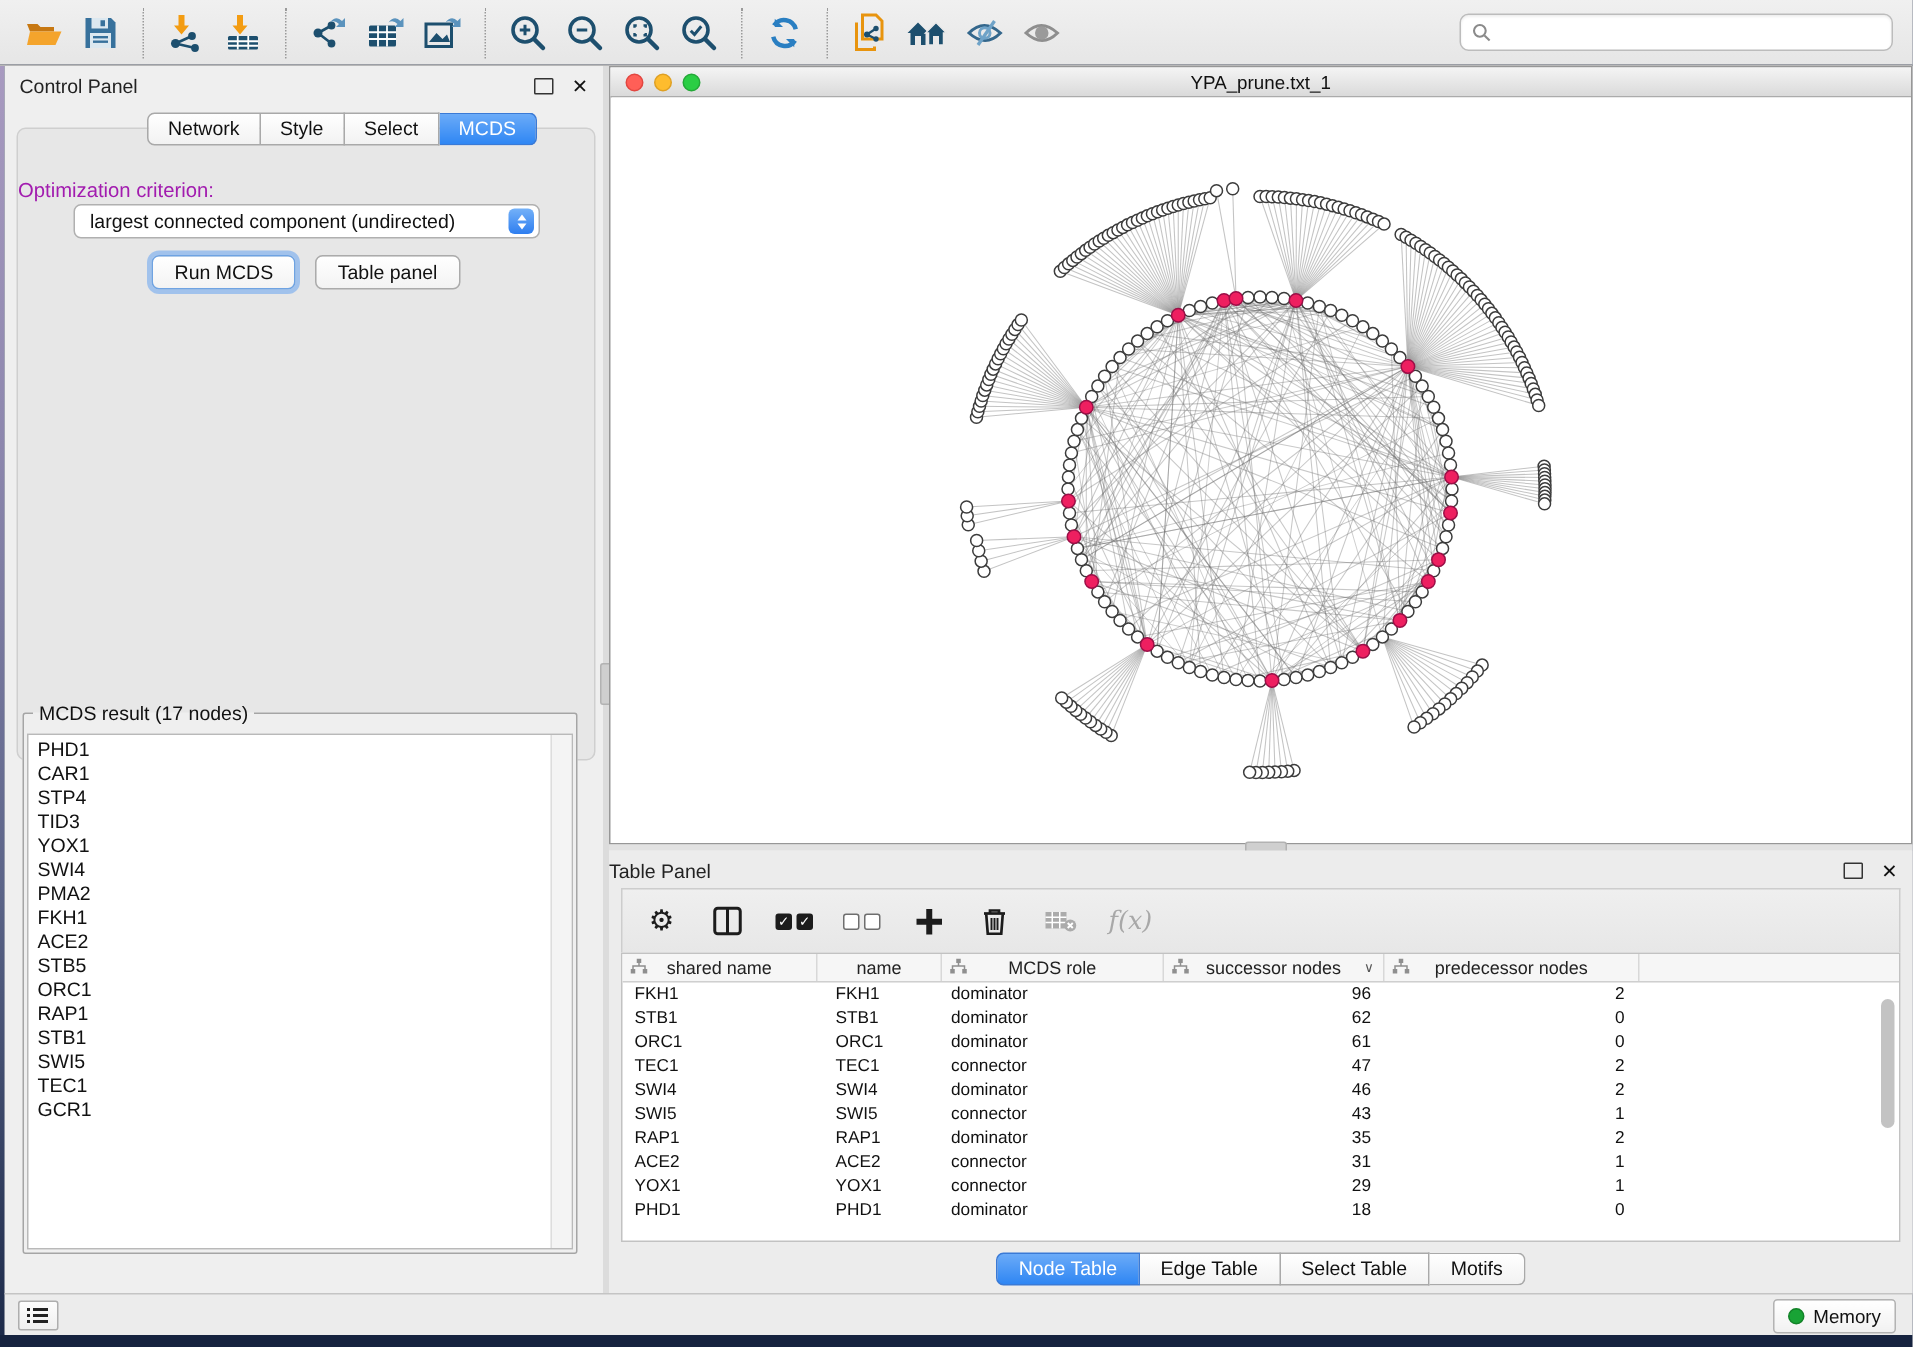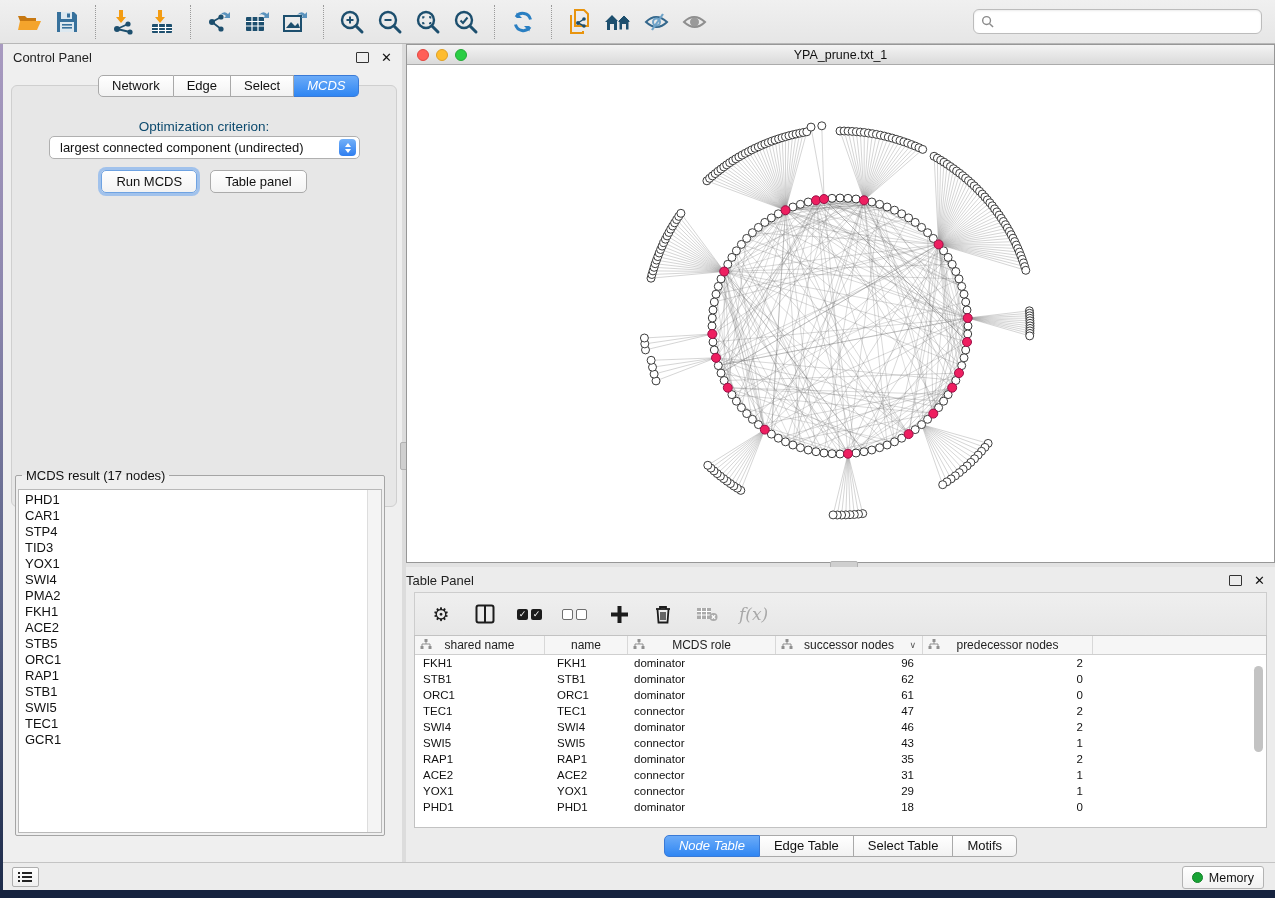--- a/index.html
+++ b/index.html
@@ -25,24 +25,24 @@
   .cpanel{position:absolute;left:3px;top:44px;width:399px;height:818px;background:#efefef;box-sizing:border-box;}
   .panel-head{height:26px;display:flex;align-items:center;padding:0 10px;font-size:13px;color:#222;}
   .panel-head .ttl{flex:1;}
   .float-btn{width:11px;height:9px;border:1.5px solid #333;border-radius:1px;margin-right:12px;}
   .close-x{font-size:13px;font-weight:bold;color:#111;line-height:1;}
   .ctabs{position:absolute;left:79px;top:31px;display:flex;z-index:3;margin-left:16px;}
   .seg{border:1px solid #a9a9a9;border-left:none;background:linear-gradient(#ffffff,#f2f2f2);
     font-size:13px;padding:2px 13px 3px;color:#111;}
   .seg:first-child{border-left:1px solid #a9a9a9;border-radius:5px 0 0 5px;}
   .seg:last-child{border-radius:0 5px 5px 0;}
-  .seg.active{background:linear-gradient(#6babf8,#2f86f3);color:#fff;border-color:#3a7ad6;font-style:italic;}
+  .seg.active{background:linear-gradient(#6babf8,#2f86f3);color:#fff;border-color:#3a7ad6;}
   .cbody{position:absolute;left:8px;top:41px;width:384px;height:420px;background:#e7e7e7;
     border:1px solid #cfcfcf;border-radius:6px;}
-  .opt-label{margin-top:33px;text-align:center;font-size:13.5px;color:#0c4a6e;}
+  .opt-label{margin-top:33px;font-size:13.5px;color:#a21caf;}
   .dropdown{position:absolute;left:37px;top:50px;width:311px;height:23px;background:#fff;
     border:1px solid #b0b0b0;border-radius:5px;display:flex;align-items:center;box-sizing:border-box;}
   .dropdown .dval{flex:1;font-size:13px;padding-left:10px;white-space:nowrap;}
   .stepper{width:17px;height:17px;margin-right:3px;border-radius:4px;flex:none;
     background:linear-gradient(#74b1f8,#2e7ef0);display:flex;flex-direction:column;align-items:center;justify-content:center;gap:2px;}
   .stepper i{width:0;height:0;border-left:3.5px solid transparent;border-right:3.5px solid transparent;display:block;}
   .stepper .up{border-bottom:4px solid #fff;}
   .stepper .dn{border-top:4px solid #fff;}
   .btnrow{position:absolute;left:0;top:84px;width:100%;display:flex;justify-content:center;gap:13px;}
   .mbtn{background:linear-gradient(#ffffff,#f3f3f3);border:1px solid #ababab;border-radius:5px;
@@ -264,21 +264,21 @@
   </div>
 
   <div class="cpanel">
     <div class="panel-head">
       <span class="ttl">Control Panel</span>
       <span class="float-btn"></span>
       <span class="close-x">✕</span>
     </div>
     <div class="ctabs">
         <div class="seg">Network</div>
-        <div class="seg">Edge</div>
+        <div class="seg">Style</div>
         <div class="seg">Select</div>
         <div class="seg active">MCDS</div>
       </div>
     <div class="cbody">
       <div class="opt-label">Optimization criterion:</div>
       <div class="dropdown">
         <span class="dval">largest connected component (undirected)</span>
         <span class="stepper">
             <i class="up"></i>
             <i class="dn"></i>

